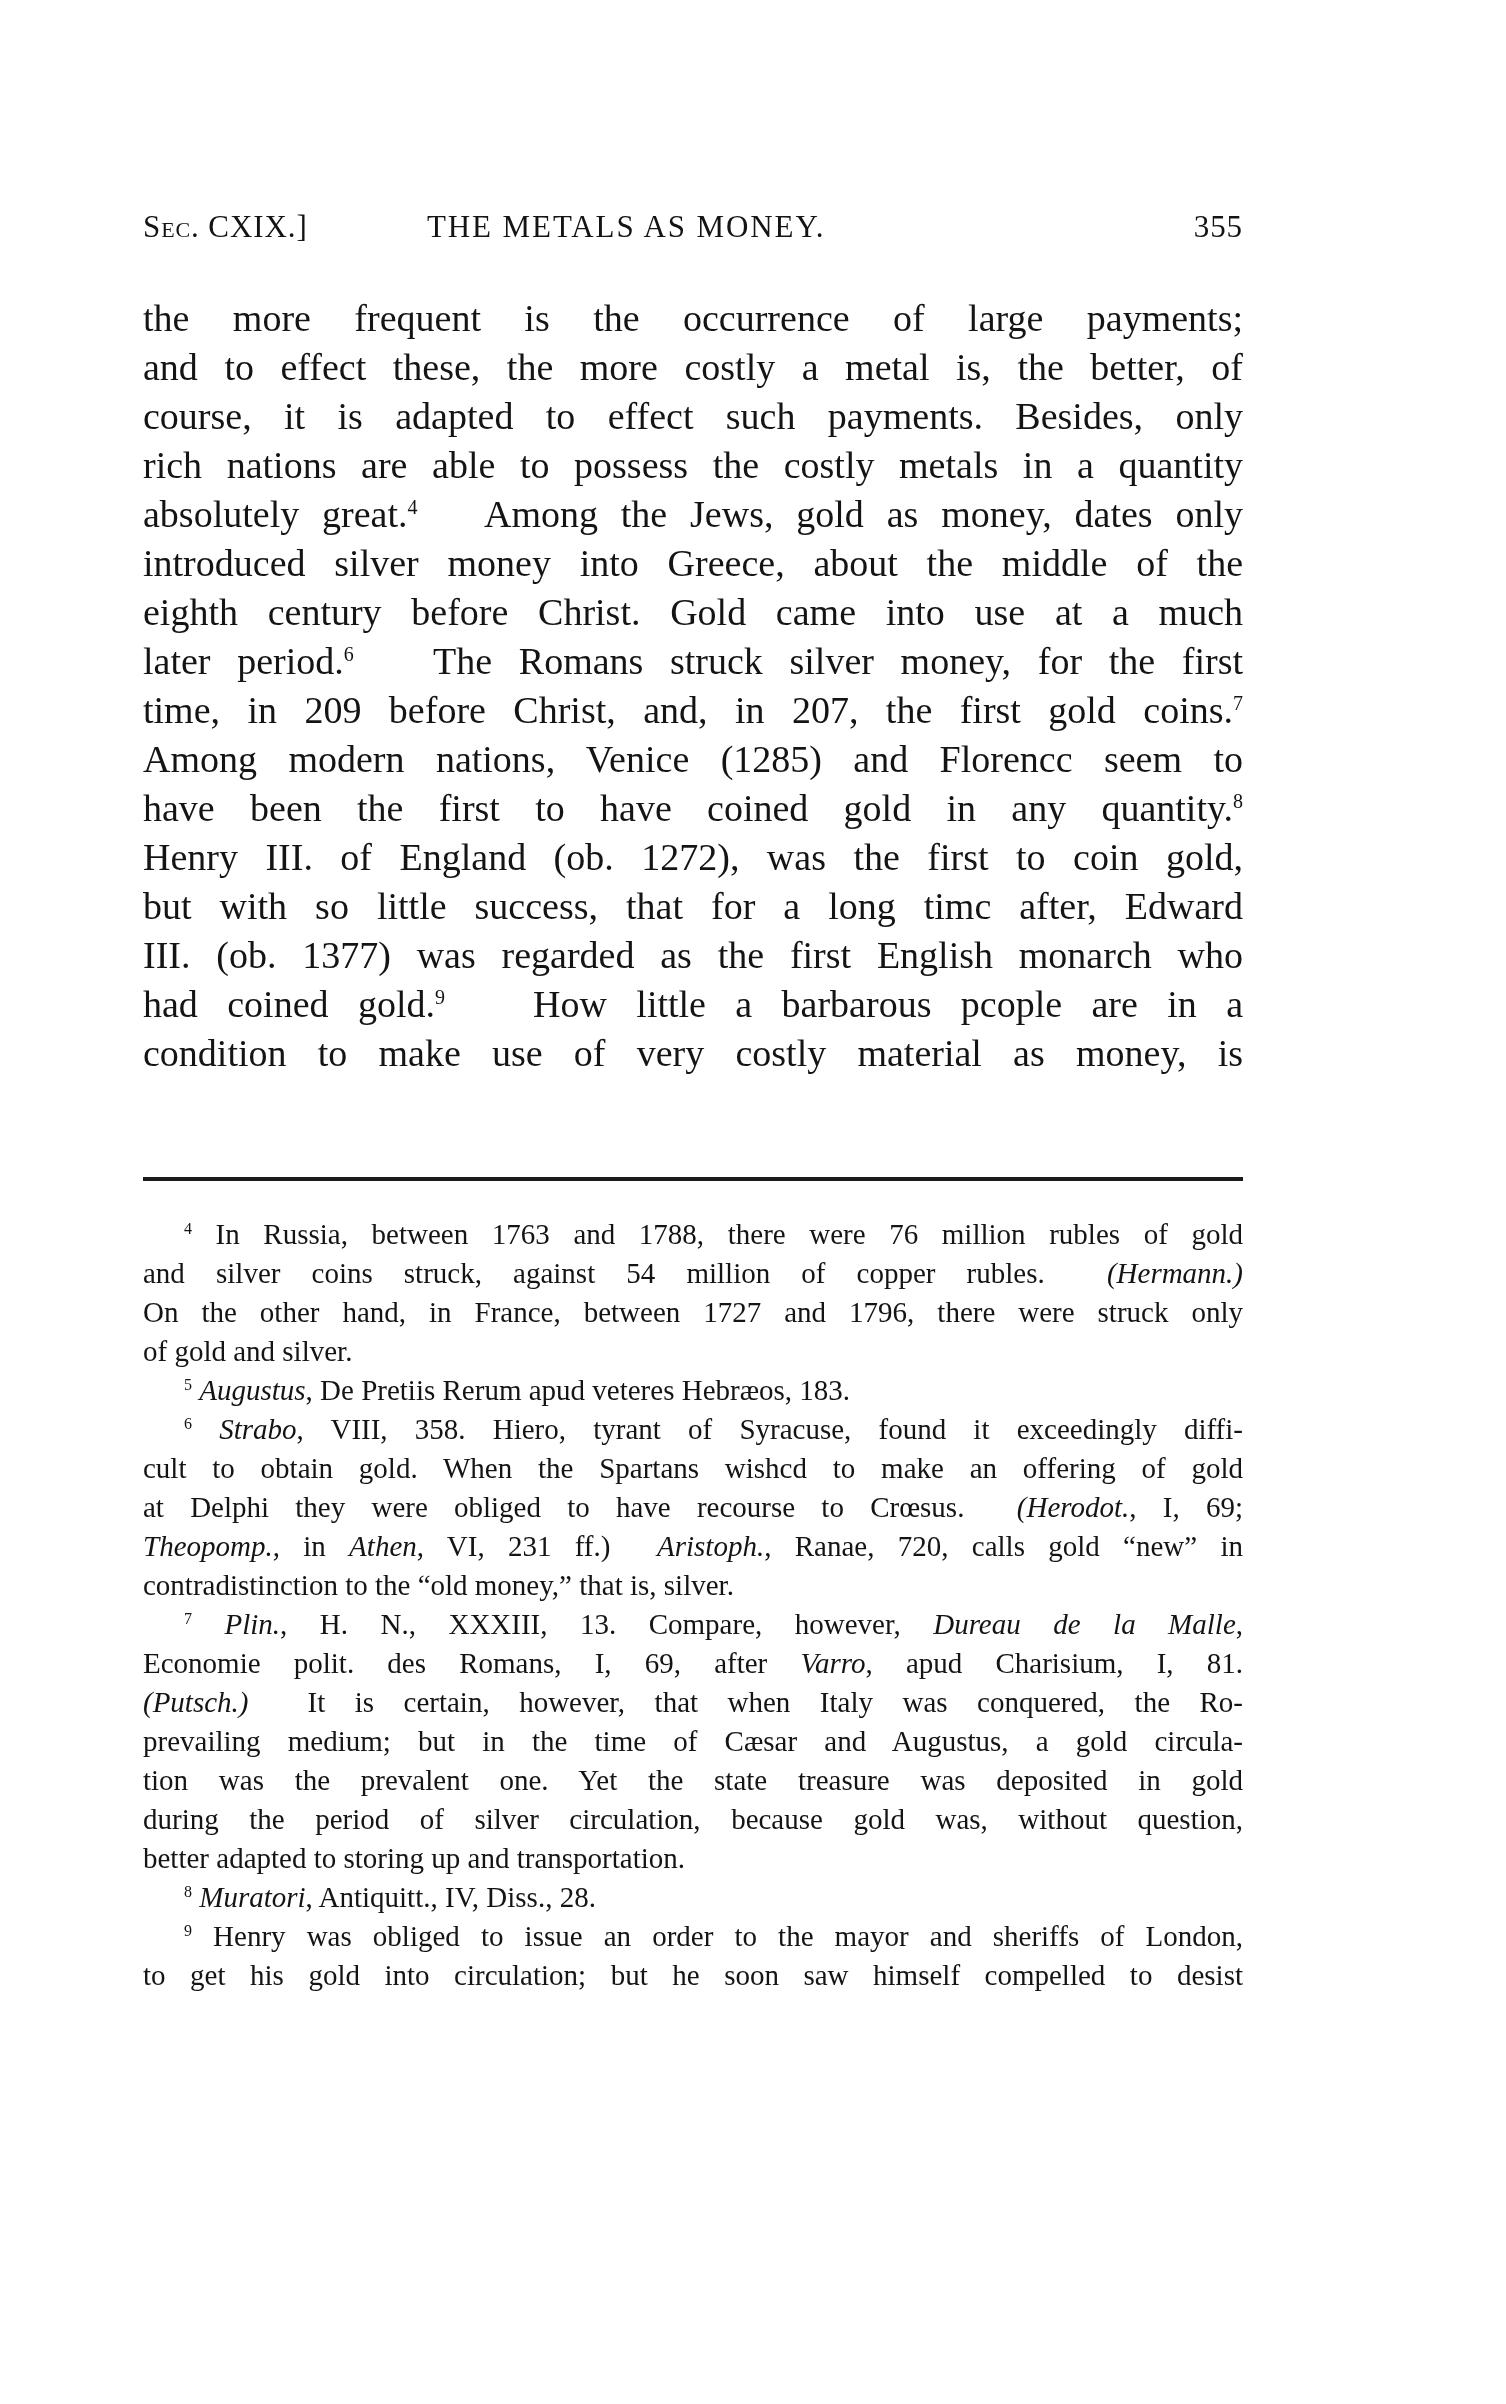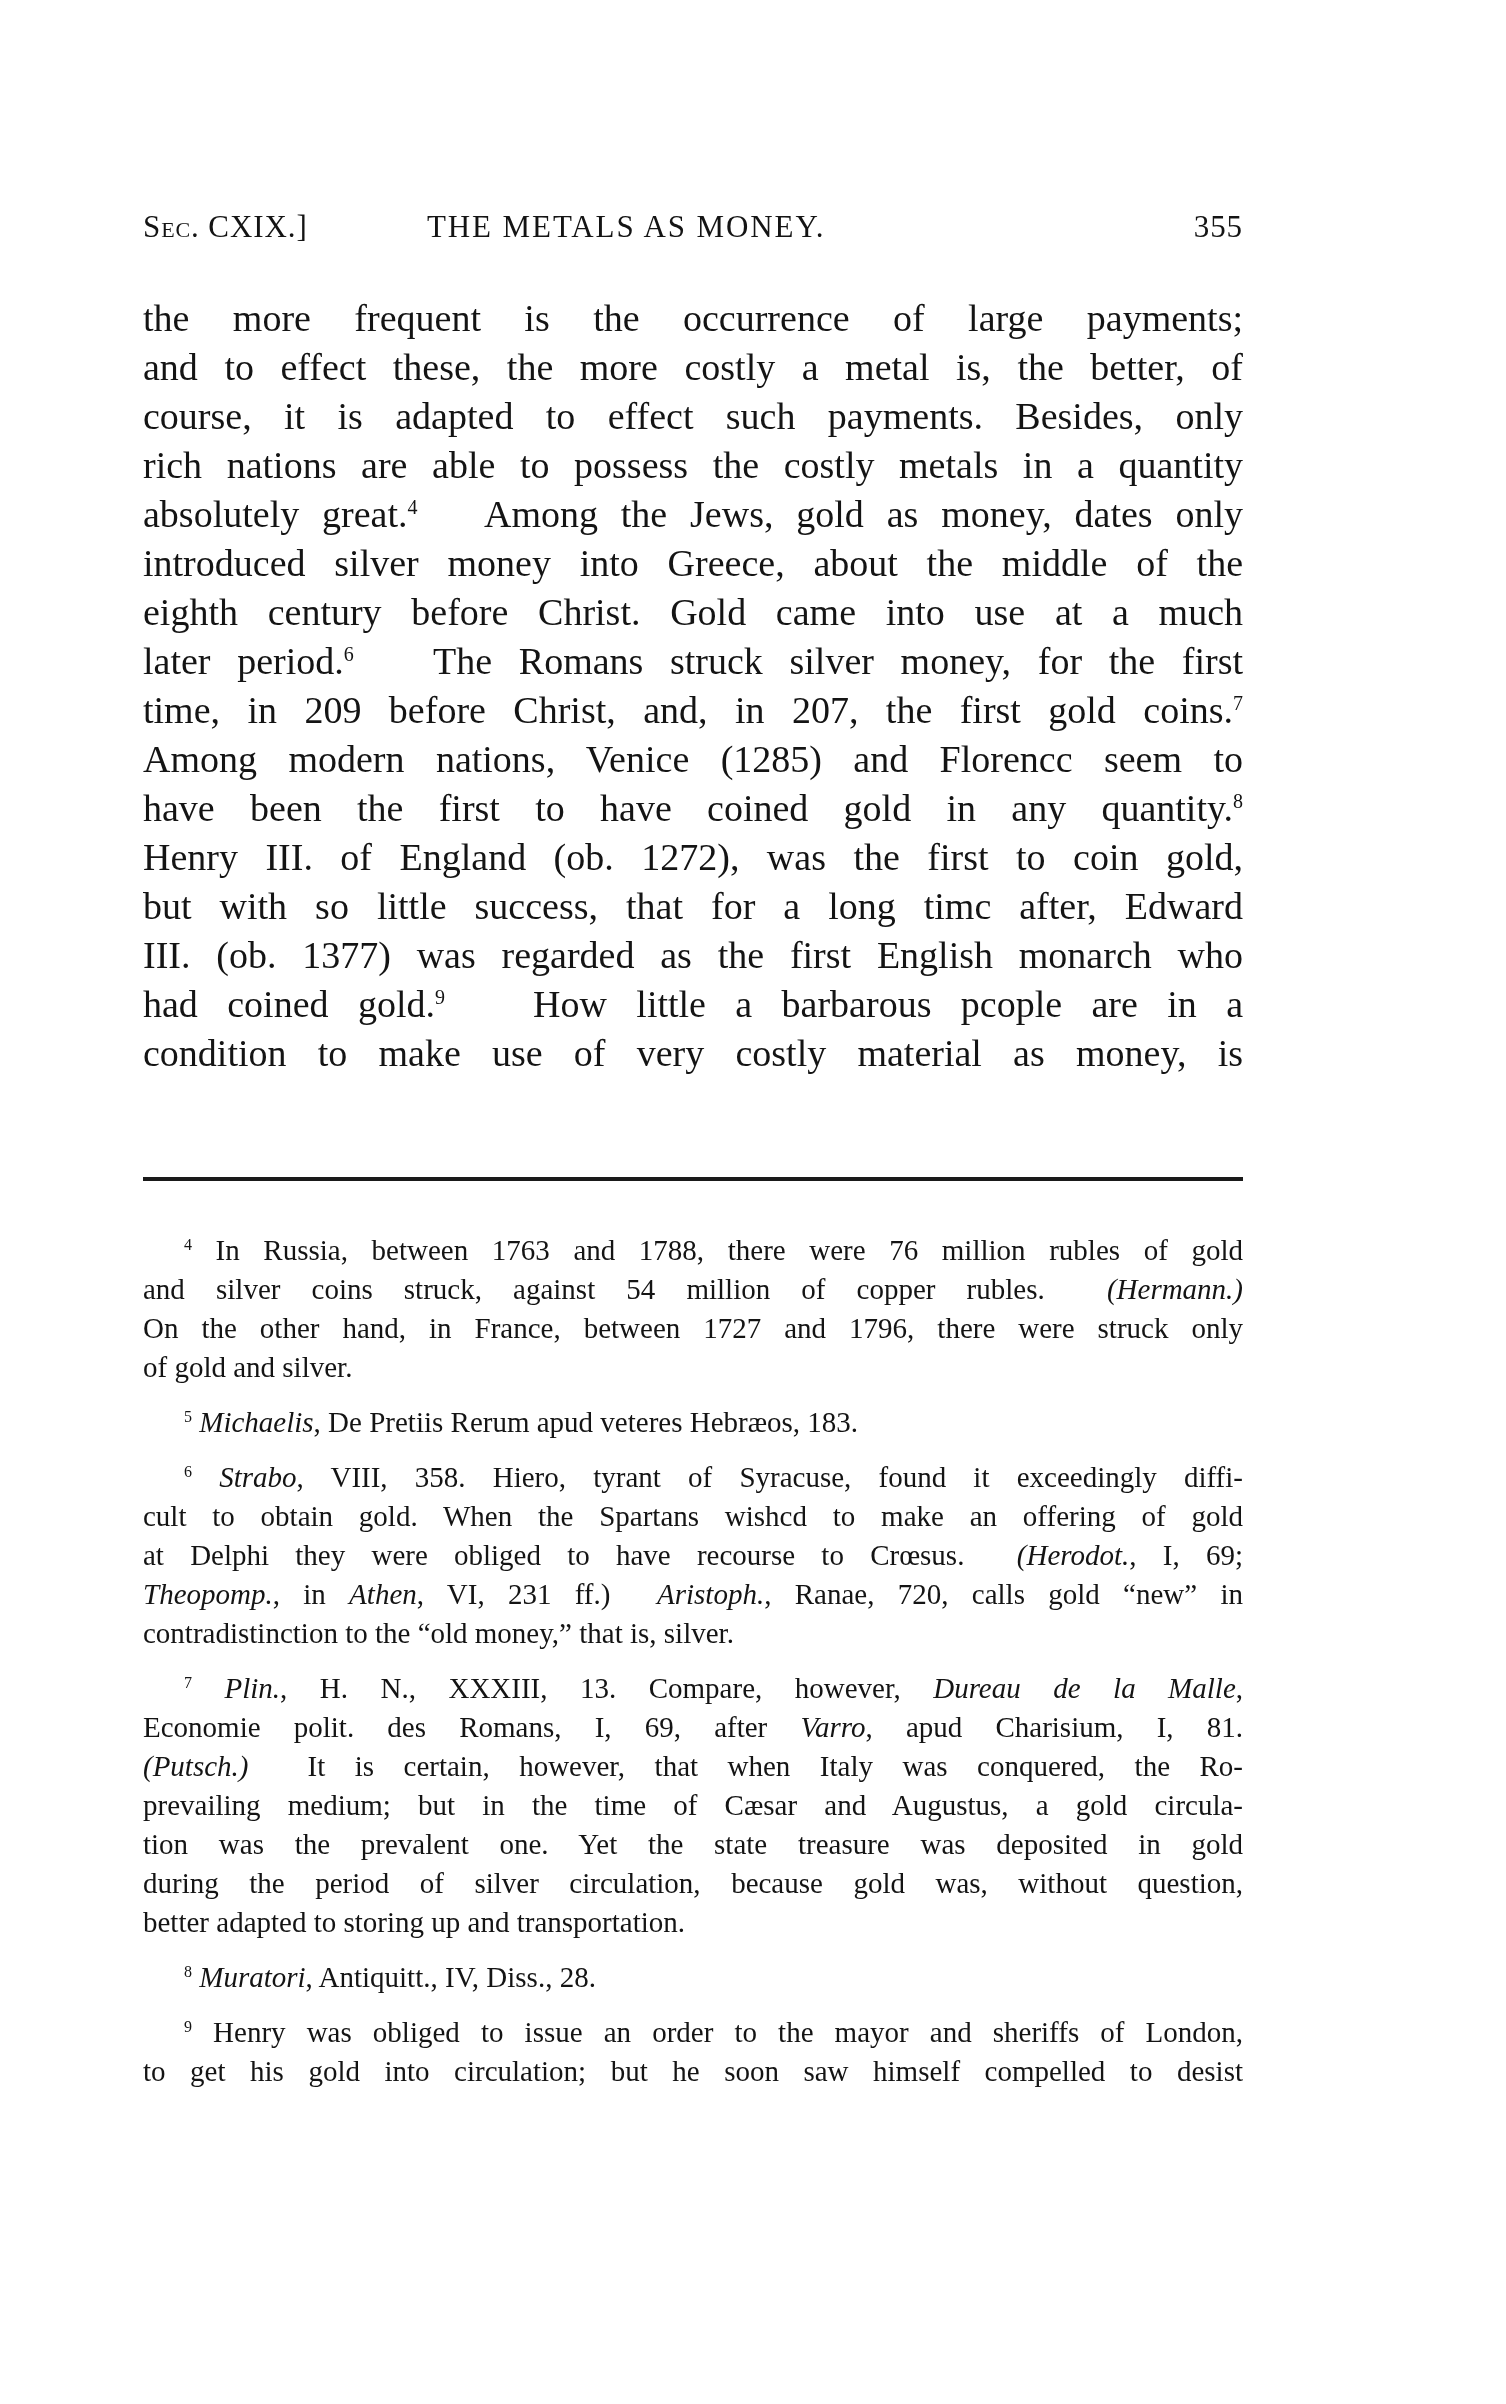--- a/index.html
+++ b/index.html
@@ -14,21 +14,21 @@
   .body-text { position: absolute; top: 294px; left: 0; width: 1100px; }
   .line { display: block; height: 49px; line-height: 49px; font-size: 38px;
           text-align: justify; text-align-last: justify; white-space: nowrap; }
   .line.last { text-align-last: justify; }
   sup { font-size: 20px; vertical-align: 13px; line-height: 0; }
   .rule { position: absolute; top: 1177px; left: 0; width: 1100px; height: 3.8px; background: #1a1a1a; }
   .notes { position: absolute; top: 1215px; left: 0; width: 1100px; }
   .nline { display: block; height: 39px; line-height: 39px; font-size: 29px;
            text-align: justify; text-align-last: justify; white-space: nowrap; }
   .nline.end { text-align-last: left; }
-  .nline.indent { padding-left: 41px; margin-top: 16px; }
+  .nline.indent { padding-left: 41px; }
   .nline sup { font-size: 16px; vertical-align: 10.4px; }
   i { font-style: italic; }
 </style>
 </head>
 <body>
 
 <div class="page">
 
   <div class="header">
     <span class="sec">Sec. CXIX.]</span>
@@ -57,21 +57,21 @@
 
   <div class="rule"></div>
 
   <div class="notes">
 
     <span class="nline indent"><sup>4</sup> <span>In Russia, between 1763 and 1788, there were 76 million rubles of gold</span></span>
     <span class="nline"><span>and silver coins struck, against 54 million of copper rubles.</span>&nbsp; <i>(Hermann.)</i></span>
     <span class="nline">On the other hand, in France, between 1727 and 1796, there were struck only</span>
     <span class="nline end">of gold and silver.</span>
 
-    <span class="nline indent end"><sup>5</sup> <i>Michaelis</i><span>, De Pretiis Rerum apud veteres Hebræos, 183.</span></span>
+    <span class="nline indent end"><sup>5</sup> <i>Augustus</i><span>, De Pretiis Rerum apud veteres Hebræos, 183.</span></span>
 
     <span class="nline indent"><sup>6</sup> <i>Strabo</i><span>, VIII, 358.  Hiero, tyrant of Syracuse, found it exceedingly diffi-</span></span>
     <span class="nline">cult to obtain gold.  When the Spartans wishcd to make an offering of gold</span>
     <span class="nline"><span>at Delphi they were obliged to have recourse to Crœsus.</span>&nbsp; <i>(Herodot.</i><span>, I, 69;</span></span>
     <span class="nline"><i>Theopomp.</i><span>, in</span> <i>Athen</i><span>, VI, 231 ff.)</span>&nbsp; <i>Aristoph.</i><span>, Ranae, 720, calls gold “new” in</span></span>
     <span class="nline end">contradistinction to the “old money,” that is, silver.</span>
 
     <span class="nline indent"><sup>7</sup> <i>Plin.</i><span>, H. N., XXXIII, 13.  Compare, however,</span> <i>Dureau de la Malle</i><span>,</span></span>
     <span class="nline"><span>Economie polit. des Romans, I, 69, after</span> <i>Varro</i><span>, apud Charisium, I, 81.</span></span>
     <span class="nline"><i>(Putsch.)</i>&nbsp; <span>It is certain, however, that when Italy was conquered, the Ro-</span></span>

